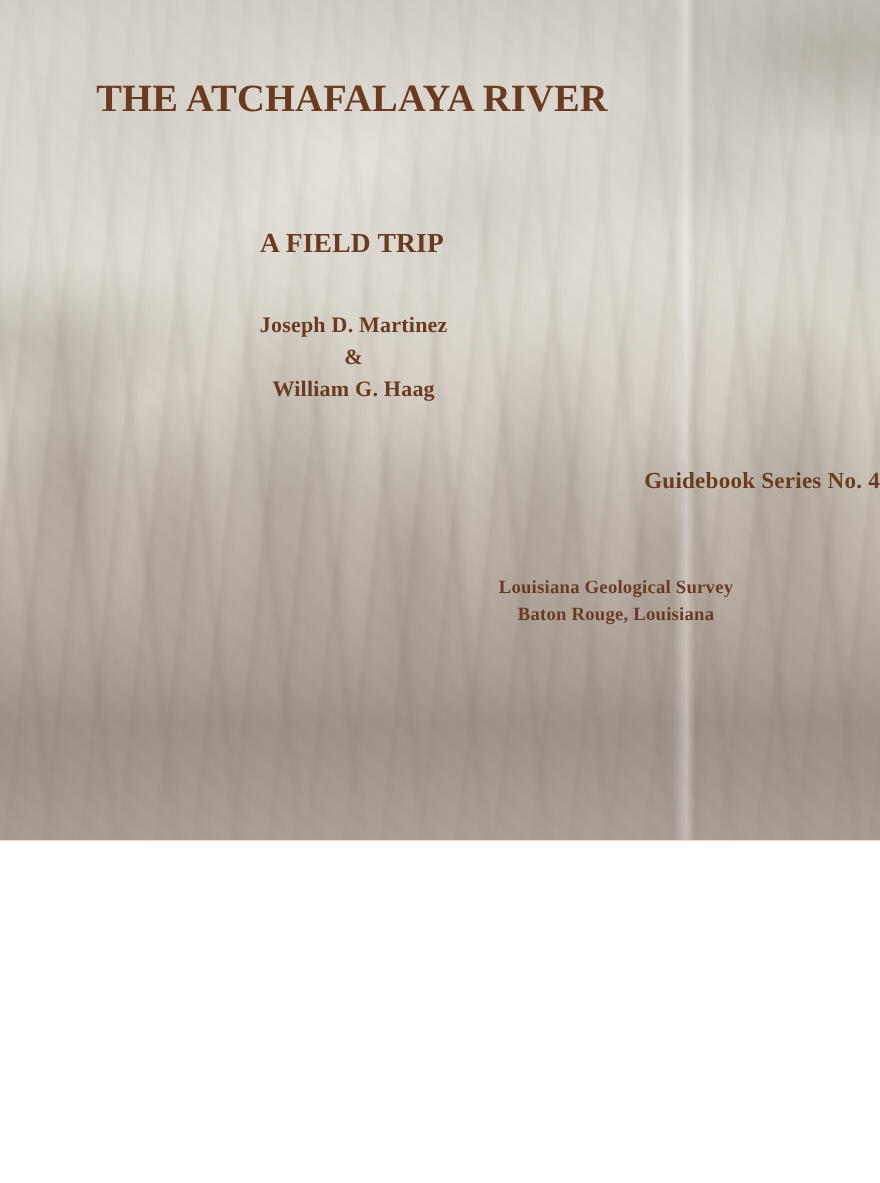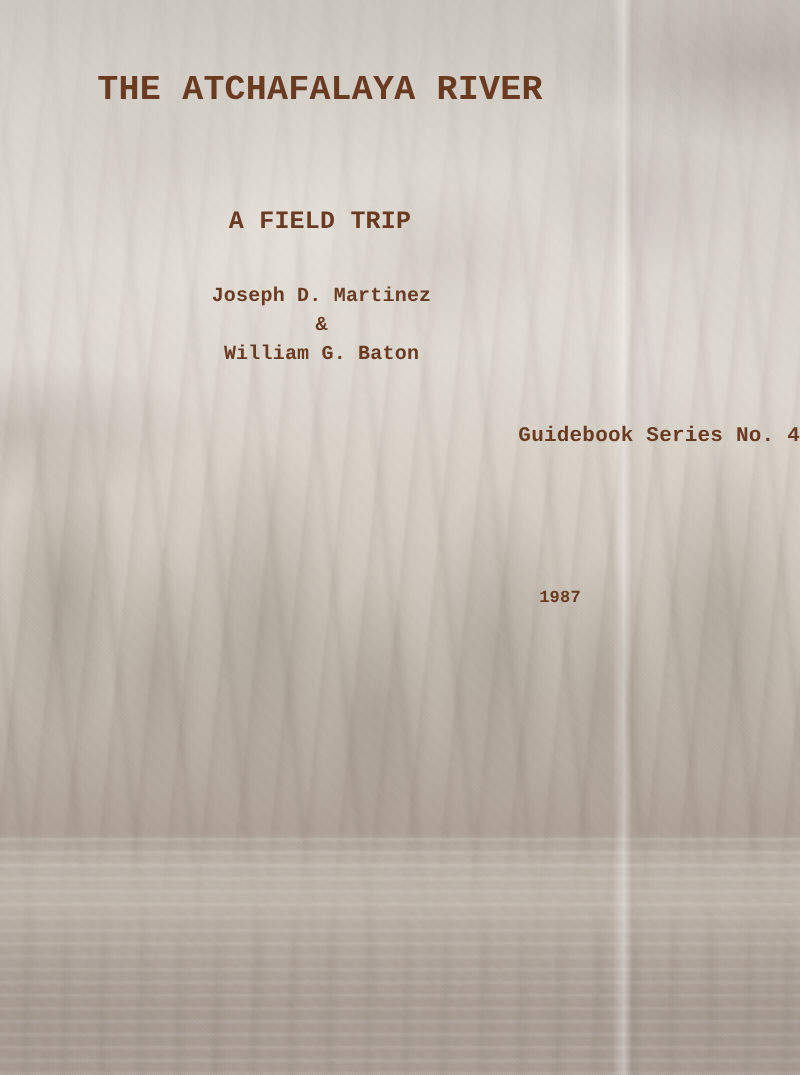--- a/index.html
+++ b/index.html
@@ -3,24 +3,24 @@
 <meta charset="utf-8">
 <style>
   html, body {
     margin: 0;
     padding: 0;
     background: #ffffff;
   }
   #page {
     position: relative;
     width: 800px;
-    height: 1075px;
+    height: 764px;
     overflow: hidden;
     background: #f97316;
-    font-family: Liberation Mono, monospace;
+    font-family: Liberation Serif, serif;
   }
 
   
   .bg-layer {
     position: absolute;
     inset: 0;
     pointer-events: none;
   }
 
   
@@ -209,22 +209,25 @@
 
     <div class="tl" id="title">
       <div>THE ATCHAFALAYA RIVER</div>
     </div>
 
     <div class="tl" id="subtitle">A FIELD TRIP</div>
 
     <div class="tl" id="authors">
       <div>Joseph  D. Martinez</div>
       <div class="amp">&amp;</div>
-      <div>William G. Baton</div>
+      <div>William G. Haag</div>
     </div>
 
     <div class="tl" id="series">Guidebook Series No. 4</div>
 
-
-    <div class="tl" id="year">1987</div>
+    <div class="tl" id="imprint">
+      <div>Louisiana Geological Survey</div>
+      <div>Baton Rouge, Louisiana</div>
+    </div>
+
 
   </div>
 </div>
 
 </body></html>

